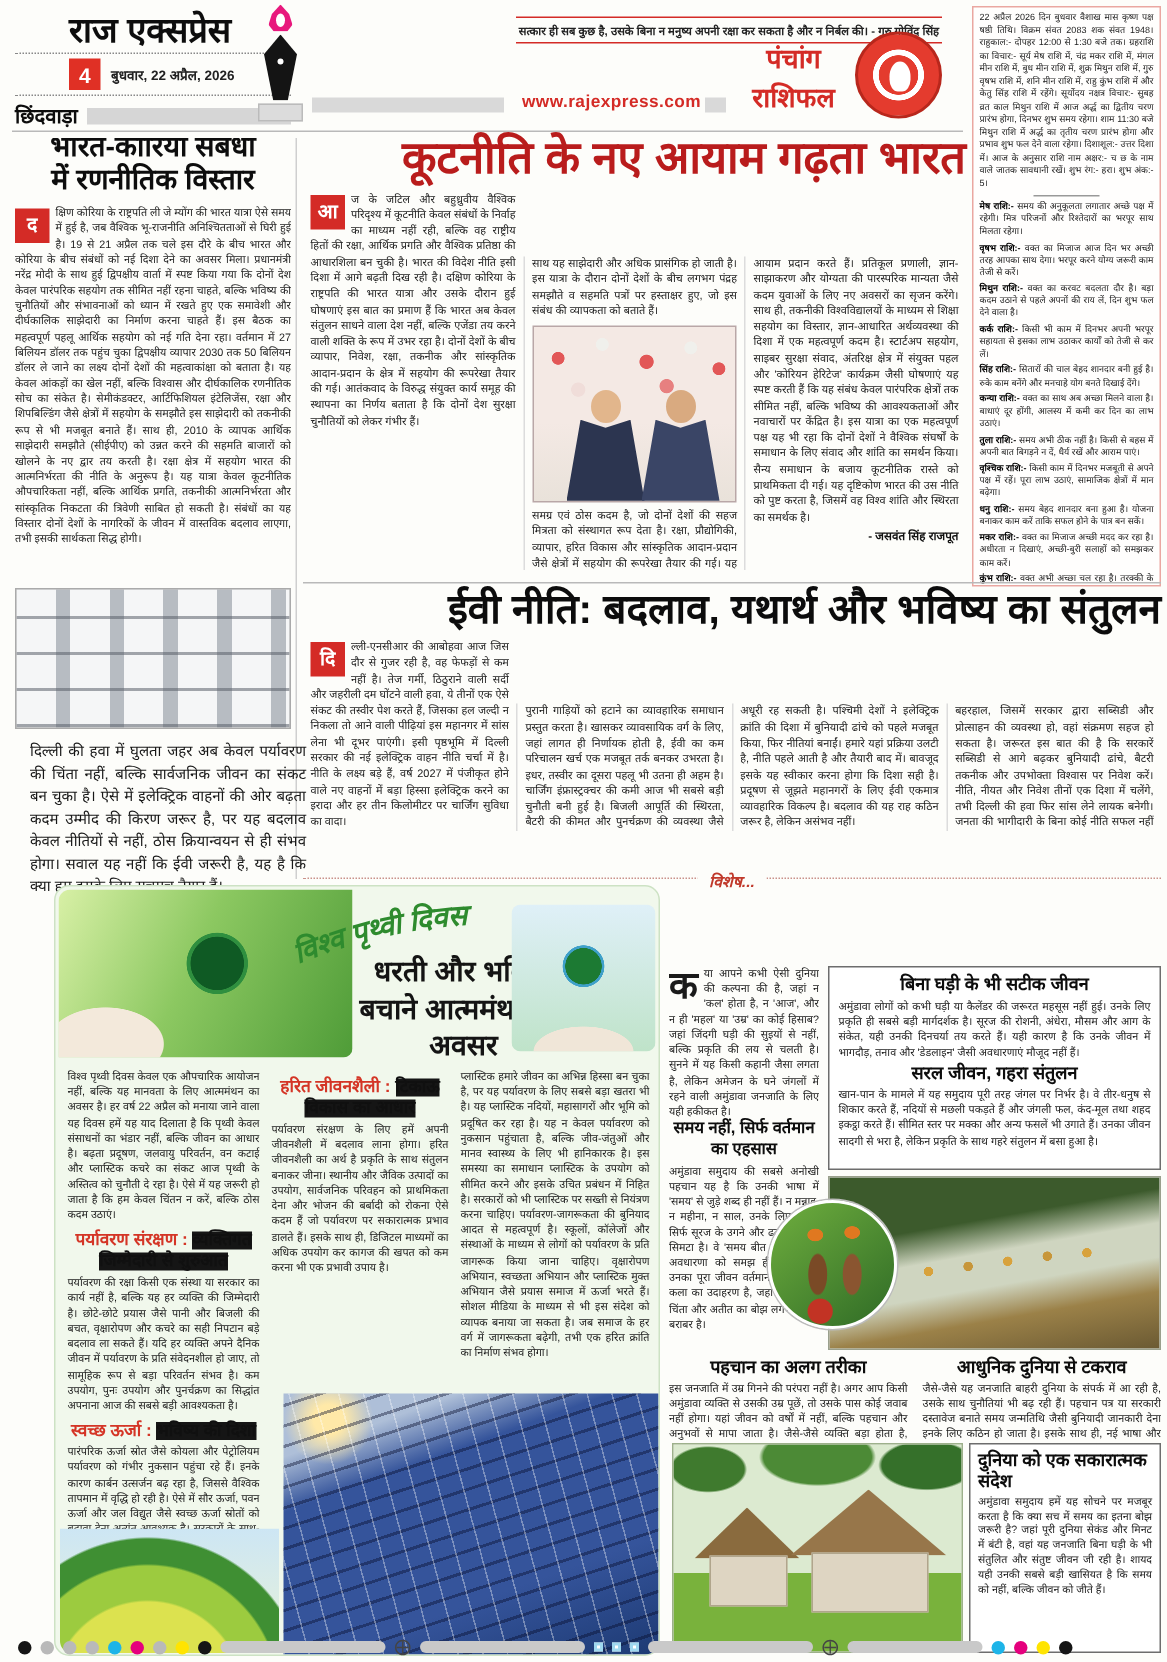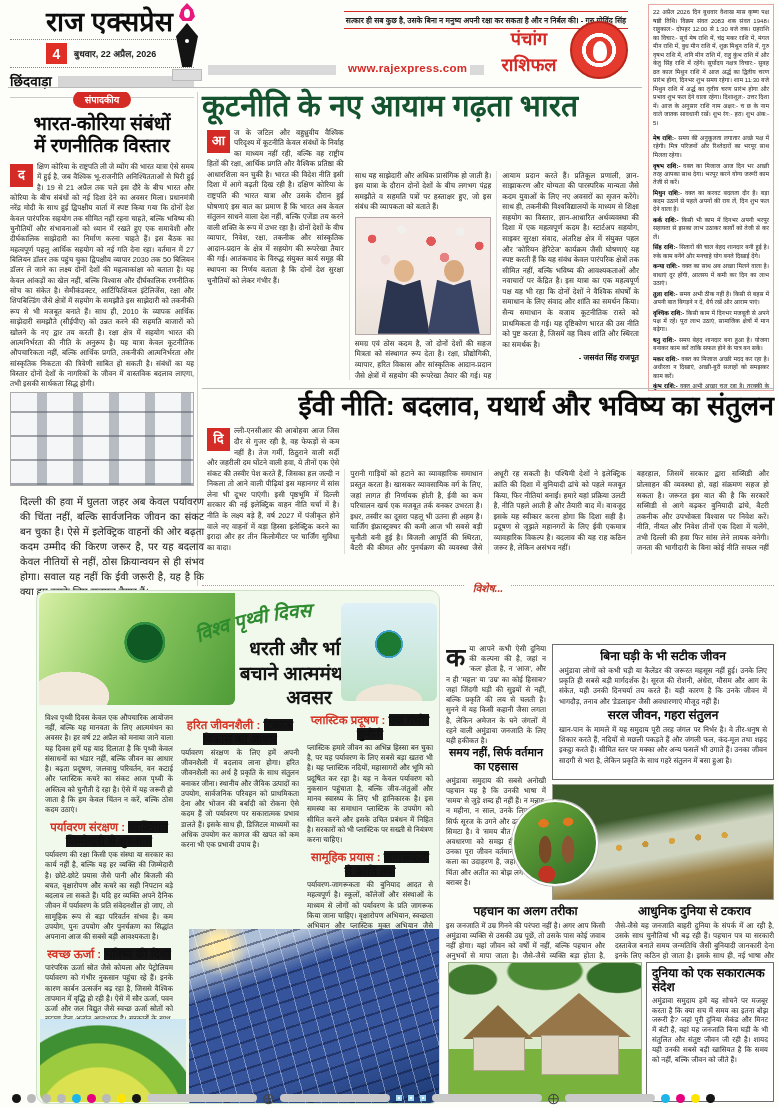--- a/index.html
+++ b/index.html
@@ -1,21 +1,21 @@
 <!DOCTYPE html>
 <html><head>
 <meta charset="utf-8">
 <style>
   html,body{margin:0;padding:0;background:#e8e8e4;}
   .page{position:relative;width:778px;height:1108px;margin:0 auto;background:#fdfdfa;
         font-family:"Liberation Sans","DejaVu Sans",sans-serif;color:#1a1a1a;overflow:hidden;}
   [data-name]{box-sizing:border-box;}
   
   .mast-left{position:absolute;left:10px;top:8px;width:184px;}
-  .mast-title{font-size:27px;font-weight:bold;color:#0d0d0d;padding-left:36px;line-height:1.05;}
+  .mast-title{font-size:23px;font-weight:bold;color:#0d0d0d;padding-left:36px;line-height:1.05;}
   .dotrule{border-bottom:1px dotted #888;margin:3px 0;}
   .mast-row{display:flex;align-items:center;gap:7px;padding-left:36px;margin:2px 0;}
   .pagenum{width:21px;height:21px;background:#e03025;color:#fff;font-weight:bold;font-size:14px;
            display:flex;align-items:center;justify-content:center;}
   .mast-date{font-size:9px;font-weight:bold;color:#222;}
   .city-row{display:flex;align-items:center;gap:6px;margin-top:4px;}
   .city{font-size:13.5px;font-weight:bold;color:#0d0d0d;white-space:nowrap;}
   .graybar{flex:1;height:11px;background:#d6d6d6;}
   .pen{position:absolute;left:170px;top:3px;width:34px;height:82px;}
   .flame{position:absolute;left:9px;top:0;width:16px;height:18px;background:#e8187d;
@@ -49,21 +49,21 @@
   .pill-row{text-align:center;border-top:1px solid #c9c9c9;margin-top:5px;}
   .pill{display:inline-block;background:#d42b26;color:#fff;font-size:9.5px;font-weight:bold;
         padding:2px 12px;border-radius:9px;position:relative;top:-9px;}
   .edit h2{margin:-4px 0 4px;font-size:19px;line-height:1.18;text-align:center;font-weight:bold;color:#0d0d0d;}
   .body-sm{font-size:7.2px;line-height:1.44;text-align:justify;color:#1c1c1c;}
   .dc{float:left;width:23px;height:23px;background:#d42b26;color:#fff;font-size:13px;font-weight:bold;
       display:flex;align-items:center;justify-content:center;margin:2px 4px 0 0;}
   .vrule{position:absolute;left:197px;top:92px;height:494px;border-left:1px solid #cfcfcf;}
   
   .lead{position:absolute;left:202px;top:90px;width:442px;}
-  .lead h1{margin:0 0 6px;font-size:30px;line-height:1.05;text-align:left;font-weight:bold;color:#14532d;}
+  .lead h1{margin:0 0 6px;font-size:30px;line-height:1.05;text-align:right;font-weight:bold;color:#b91c1c;}
   .cols{display:flex;gap:0;}
   .col{flex:1;font-size:7.3px;line-height:1.45;text-align:justify;padding:0 5px;overflow:hidden;}
   .col + .col{border-left:1px solid #dcdcdc;margin-top:43px;}
   .lead .cols{height:252px;}
   .lead-photo{position:relative;height:118px;margin:4px 0;border:1px solid #b9a7a7;overflow:hidden;
      background:radial-gradient(9px 9px at 12% 18%,#e25757 0 45%,transparent 50%),
        radial-gradient(9px 9px at 34% 10%,#f0f0ec 0 45%,transparent 50%),
        radial-gradient(10px 10px at 56% 20%,#e25757 0 45%,transparent 50%),
        radial-gradient(9px 9px at 78% 12%,#f0f0ec 0 45%,transparent 50%),
        radial-gradient(9px 9px at 92% 24%,#e25757 0 45%,transparent 50%),
@@ -230,21 +230,20 @@
     <p class="rz" data-name="rashifal-entry"><b data-name="zodiac-name">कन्या राशि:-</b> <span data-name="zodiac-text">वक्त का साथ अब अच्छा मिलने वाला है। बाधाएं दूर होंगी, आलस्य में कमी कर दिन का लाभ उठाएं।</span></p>
     <p class="rz" data-name="rashifal-entry"><b data-name="zodiac-name">तुला राशि:-</b> <span data-name="zodiac-text">समय अभी ठीक नहीं है। किसी से बहस में अपनी बात बिगड़ने न दें, धैर्य रखें और आराम पाएं।</span></p>
     <p class="rz" data-name="rashifal-entry"><b data-name="zodiac-name">वृश्चिक राशि:-</b> <span data-name="zodiac-text">किसी काम में दिनभर मजबूती से अपने पक्ष में रहें। पूरा लाभ उठाएं, सामाजिक क्षेत्रों में मान बढ़ेगा।</span></p>
     <p class="rz" data-name="rashifal-entry"><b data-name="zodiac-name">धनु राशि:-</b> <span data-name="zodiac-text">समय बेहद शानदार बना हुआ है। योजना बनाकर काम करें ताकि सफल होने के पात्र बन सकें।</span></p>
     <p class="rz" data-name="rashifal-entry"><b data-name="zodiac-name">मकर राशि:-</b> <span data-name="zodiac-text">वक्त का मिजाज अच्छी मदद कर रहा है। अधीरता न दिखाएं, अच्छी-बुरी सलाहों को समझकर काम करें।</span></p>
     <p class="rz" data-name="rashifal-entry"><b data-name="zodiac-name">कुंभ राशि:-</b> <span data-name="zodiac-text">वक्त अभी अच्छा चल रहा है। तरक्की के रास्ते खुलेंगे, फिर भी थोड़ी सतर्कता बनाए रखें।</span></p>
 
   </div>
 
   <div class="edit" data-name="editorial-column">
-    <div class="pill-row"><span class="pill" data-name="editorial-label">संपादकीय</span></div>
     <h2 data-name="editorial-headline">
       <span data-name="editorial-headline-line1">भारत-कोरिया संबंधों</span><br>
       <span data-name="editorial-headline-line2">में रणनीतिक विस्तार</span>
     </h2>
     <div class="body-sm" data-name="editorial-body">
       <span class="dc" data-name="dropcap">द</span>
       <span data-name="editorial-para1">क्षिण कोरिया के राष्ट्रपति ली जे म्योंग की भारत यात्रा ऐसे समय में हुई है, जब वैश्विक भू-राजनीति अनिश्चितताओं से घिरी हुई है। 19 से 21 अप्रैल तक चले इस दौरे के बीच भारत और कोरिया के बीच संबंधों को नई दिशा देने का अवसर मिला। प्रधानमंत्री नरेंद्र मोदी के साथ हुई द्विपक्षीय वार्ता में स्पष्ट किया गया कि दोनों देश केवल पारंपरिक सहयोग तक सीमित नहीं रहना चाहते, बल्कि भविष्य की चुनौतियों और संभावनाओं को ध्यान में रखते हुए एक समावेशी और दीर्घकालिक साझेदारी का निर्माण करना चाहते हैं। इस बैठक का महत्वपूर्ण पहलू आर्थिक सहयोग को नई गति देना रहा। वर्तमान में 27 बिलियन डॉलर तक पहुंच चुका द्विपक्षीय व्यापार 2030 तक 50 बिलियन डॉलर ले जाने का लक्ष्य दोनों देशों की महत्वाकांक्षा को बताता है। यह केवल आंकड़ों का खेल नहीं, बल्कि विश्वास और दीर्घकालिक रणनीतिक सोच का संकेत है।</span>
       <span data-name="editorial-para2">सेमीकंडक्टर, आर्टिफिशियल इंटेलिजेंस, रक्षा और शिपबिल्डिंग जैसे क्षेत्रों में सहयोग के समझौते इस साझेदारी को तकनीकी रूप से भी मजबूत बनाते हैं। साथ ही, 2010 के व्यापक आर्थिक साझेदारी समझौते (सीईपीए) को उन्नत करने की सहमति बाजारों को खोलने के नए द्वार तय करती है। रक्षा क्षेत्र में सहयोग भारत की आत्मनिर्भरता की नीति के अनुरूप है। यह यात्रा केवल कूटनीतिक औपचारिकता नहीं, बल्कि आर्थिक प्रगति, तकनीकी आत्मनिर्भरता और सांस्कृतिक निकटता की त्रिवेणी साबित हो सकती है। संबंधों का यह विस्तार दोनों देशों के नागरिकों के जीवन में वास्तविक बदलाव लाएगा, तभी इसकी सार्थकता सिद्ध होगी।</span>
     </div>
   </div>
@@ -326,29 +325,21 @@
 
     <div class="ec ec2" data-name="earth-col2">
       <div class="eh" data-name="earth-subhead">
         <span class="r" data-name="subhead-red">हरित जीवनशैली :</span>
         <span class="k" data-name="subhead-black">टिकाऊ विकास का आधार</span>
       </div>
       <span data-name="earth-section-text">पर्यावरण संरक्षण के लिए हमें अपनी जीवनशैली में बदलाव लाना होगा। हरित जीवनशैली का अर्थ है प्रकृति के साथ संतुलन बनाकर जीना। स्थानीय और जैविक उत्पादों का उपयोग, सार्वजनिक परिवहन को प्राथमिकता देना और भोजन की बर्बादी को रोकना ऐसे कदम हैं जो पर्यावरण पर सकारात्मक प्रभाव डालते हैं। इसके साथ ही, डिजिटल माध्यमों का अधिक उपयोग कर कागज की खपत को कम करना भी एक प्रभावी उपाय है।</span>
     </div>
 
     <div class="ec ec3" data-name="earth-col3">
-      <div class="eh" style="margin-top:0;" data-name="earth-subhead">
-        <span class="r" data-name="subhead-red">प्लास्टिक प्रदूषण :</span>
-        <span class="k" data-name="subhead-black">एक गंभीर चुनौती</span>
-      </div>
       <span data-name="earth-section-text">प्लास्टिक हमारे जीवन का अभिन्न हिस्सा बन चुका है, पर यह पर्यावरण के लिए सबसे बड़ा खतरा भी है। यह प्लास्टिक नदियों, महासागरों और भूमि को प्रदूषित कर रहा है। यह न केवल पर्यावरण को नुकसान पहुंचाता है, बल्कि जीव-जंतुओं और मानव स्वास्थ्य के लिए भी हानिकारक है। इस समस्या का समाधान प्लास्टिक के उपयोग को सीमित करने और इसके उचित प्रबंधन में निहित है। सरकारों को भी प्लास्टिक पर सख्ती से नियंत्रण करना चाहिए।</span>
-      <div class="eh" data-name="earth-subhead">
-        <span class="r" data-name="subhead-red">सामूहिक प्रयास :</span>
-        <span class="k" data-name="subhead-black">जागरूकता से क्रांति तक</span>
-      </div>
       <span data-name="earth-section-text">पर्यावरण-जागरूकता की बुनियाद आदत से महत्वपूर्ण है। स्कूलों, कॉलेजों और संस्थाओं के माध्यम से लोगों को पर्यावरण के प्रति जागरूक किया जाना चाहिए। वृक्षारोपण अभियान, स्वच्छता अभियान और प्लास्टिक मुक्त अभियान जैसे प्रयास समाज में ऊर्जा भरते हैं। सोशल मीडिया के माध्यम से भी इस संदेश को व्यापक बनाया जा सकता है। जब समाज के हर वर्ग में जागरूकता बढ़ेगी, तभी एक हरित क्रांति का निर्माण संभव होगा।</span>
     </div>
 
     <div class="ec" style="left:270px;top:404px;width:126px;height:106px;" data-name="earth-col3b">
       <div class="eh" style="margin-top:0;" data-name="earth-subhead">
         <span class="r" data-name="subhead-red">आज का संकल्प,</span>
         <span class="k" data-name="subhead-black">कल की सुरक्षा</span>
       </div>
       <div class="note" data-name="earth-box-note">हर उपयोग पर ठहरकर सोचें और प्रकृति के प्रति अपनी जिम्मेदारी समझें। जब जीवनशैली में स्थायित्व शामिल होगा, तभी वास्तविक बदलाव संभव होगा।</div>
     </div>

